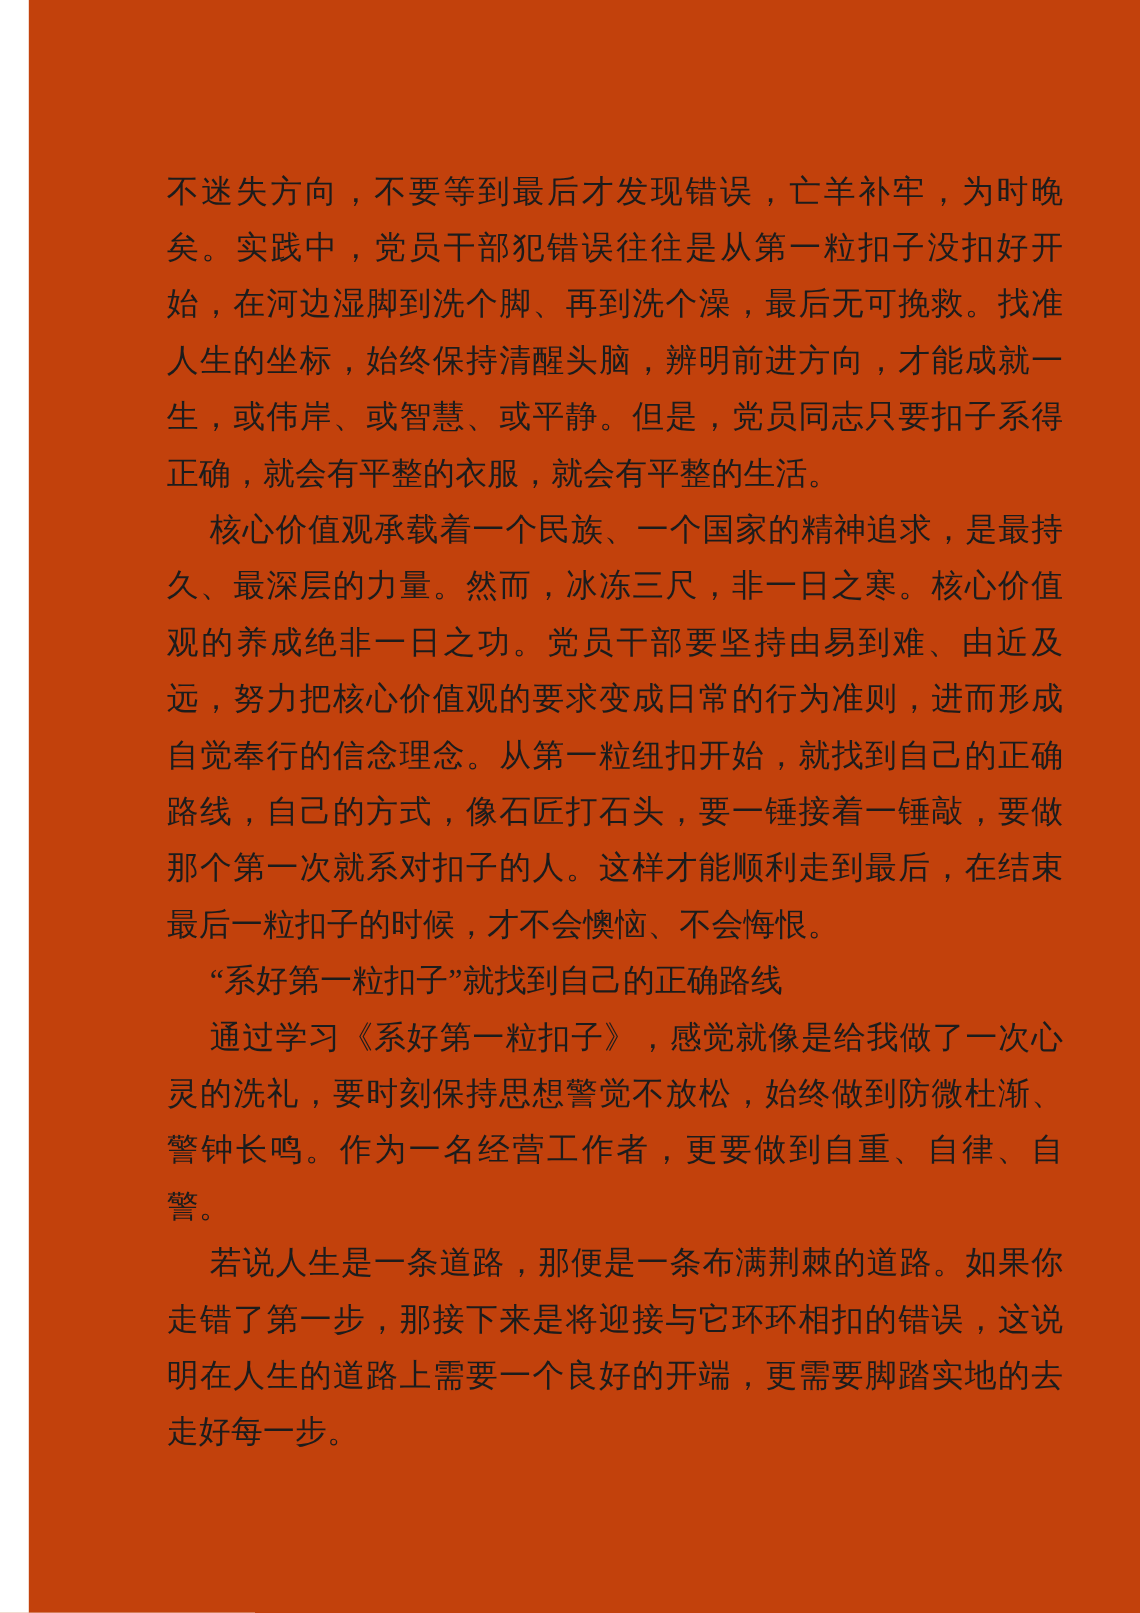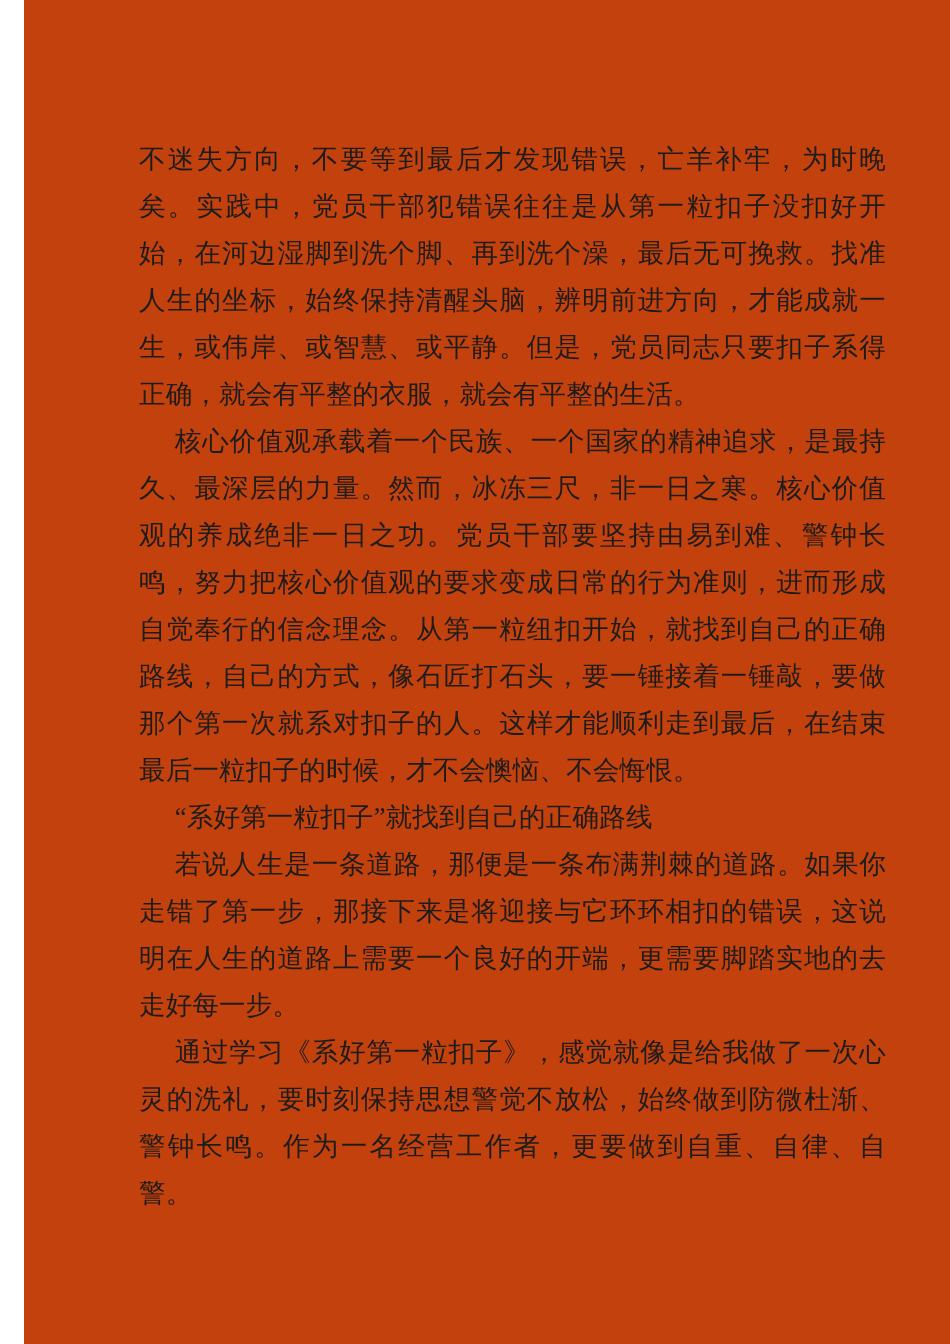--- a/index.html
+++ b/index.html
@@ -34,18 +34,18 @@
   .doc-text p.indent {
     text-indent: 1.35em;
   }
 </style>
 </head>
 <body>
 
 <div class="page">
   <div class="doc-text">
     <p>不迷失方向，不要等到最后才发现错误，亡羊补牢，为时晚矣。实践中，党员干部犯错误往往是从第一粒扣子没扣好开始，在河边湿脚到洗个脚、再到洗个澡，最后无可挽救。找准人生的坐标，始终保持清醒头脑，辨明前进方向，才能成就一生，或伟岸、或智慧、或平静。但是，党员同志只要扣子系得正确，就会有平整的衣服，就会有平整的生活。</p>
-    <p class="indent">核心价值观承载着一个民族、一个国家的精神追求，是最持久、最深层的力量。然而，冰冻三尺，非一日之寒。核心价值观的养成绝非一日之功。党员干部要坚持由易到难、警钟长鸣，努力把核心价值观的要求变成日常的行为准则，进而形成自觉奉行的信念理念。从第一粒纽扣开始，就找到自己的正确路线，自己的方式，像石匠打石头，要一锤接着一锤敲，要做那个第一次就系对扣子的人。这样才能顺利走到最后，在结束最后一粒扣子的时候，才不会懊恼、不会悔恨。</p>
+    <p class="indent">核心价值观承载着一个民族、一个国家的精神追求，是最持久、最深层的力量。然而，冰冻三尺，非一日之寒。核心价值观的养成绝非一日之功。党员干部要坚持由易到难、由近及远，努力把核心价值观的要求变成日常的行为准则，进而形成自觉奉行的信念理念。从第一粒纽扣开始，就找到自己的正确路线，自己的方式，像石匠打石头，要一锤接着一锤敲，要做那个第一次就系对扣子的人。这样才能顺利走到最后，在结束最后一粒扣子的时候，才不会懊恼、不会悔恨。</p>
     <p class="indent">“系好第一粒扣子”就找到自己的正确路线</p>
+    <p class="indent">通过学习《系好第一粒扣子》，感觉就像是给我做了一次心灵的洗礼，要时刻保持思想警觉不放松，始终做到防微杜渐、警钟长鸣。作为一名经营工作者，更要做到自重、自律、自警。</p>
     <p class="indent">若说人生是一条道路，那便是一条布满荆棘的道路。如果你走错了第一步，那接下来是将迎接与它环环相扣的错误，这说明在人生的道路上需要一个良好的开端，更需要脚踏实地的去走好每一步。</p>
-    <p class="indent">通过学习《系好第一粒扣子》，感觉就像是给我做了一次心灵的洗礼，要时刻保持思想警觉不放松，始终做到防微杜渐、警钟长鸣。作为一名经营工作者，更要做到自重、自律、自警。</p>
   </div>
 </div>
 
 </body></html>

